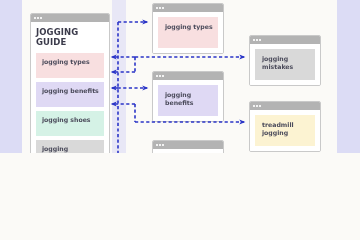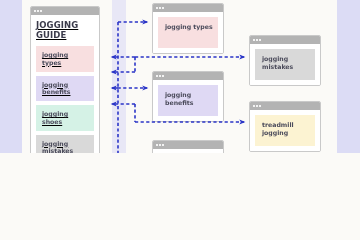--- a/index.html
+++ b/index.html
@@ -60,22 +60,22 @@
     flex: 0 0 auto;
   }
   .card > .body {
     padding: 4px;
     height: calc(100% - 8px);
     background: #ffffff;
   }
 
   
   #guide-card {
-    left: 30px; top: 6px;
-    width: 70px; height: 151px; text-decoration: underline;
+    left: 30px; top: 13px;
+    width: 80px; height: 151px;
   }
   #guide-card > .body { padding: 5px 5px 0 5px; }
   .guide-title {
     font-size: 8.5px;
     font-weight: 700;
     color: #3a3a4a;
     line-height: 1.18;
     letter-spacing: .1px;
     margin-bottom: 6px;
   }

